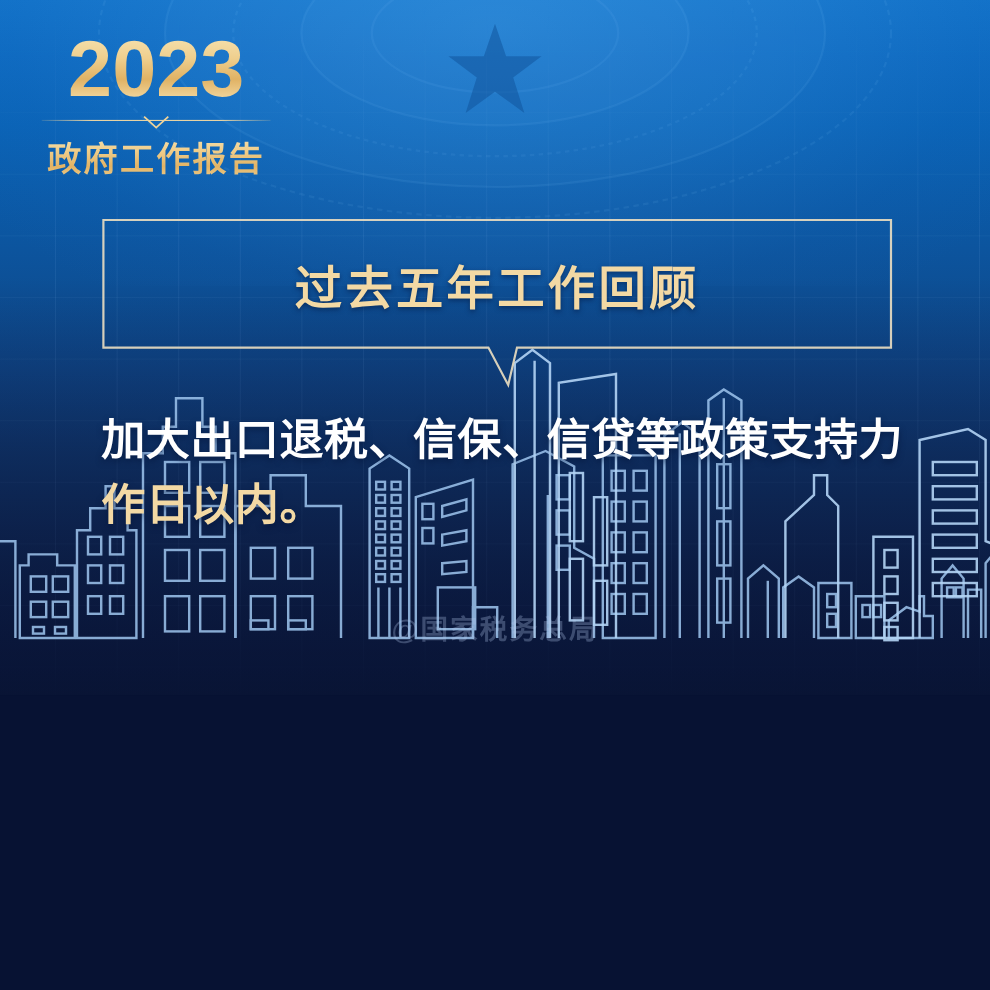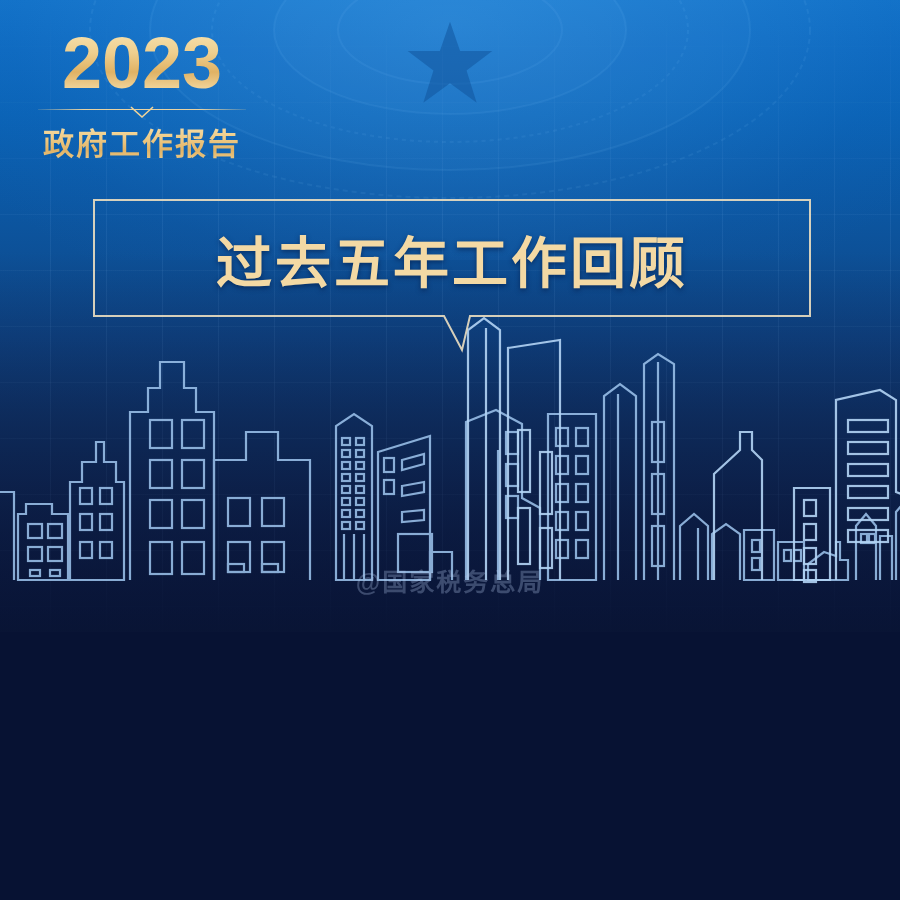--- a/index.html
+++ b/index.html
@@ -179,21 +179,21 @@
   }
   .banner-title {
     position: absolute;
     left: 0; top: 0;
     width: 720px;
     height: 120px;
     display: flex;
     align-items: center;
     justify-content: center;
     font-family: "Liberation Sans", "DejaVu Sans", sans-serif;
-    font-size: 56px;
+    font-size: 43px;
     font-weight: 700;
     letter-spacing: 3px;
     color: #f3d9a4;
     text-shadow: 0 2px 5px rgba(0,20,60,0.55);
     white-space: nowrap;
   }
 
   
   .body-text {
     position: absolute;
@@ -208,21 +208,21 @@
     letter-spacing: 0.5px;
     text-shadow: 0 2px 6px rgba(3,18,52,0.55);
   }
   .body-text .hl { color: #f3d9a4; }
 
   
   .watermark {
     position: absolute;
     left: 0;
     right: 0;
-    bottom: 34px;
+    bottom: 44px;
     text-align: center;
     font-family: "Liberation Sans", "DejaVu Sans", sans-serif;
     font-size: 25px;
     font-weight: 700;
     letter-spacing: 2px;
     color: rgba(180,200,235,0.30);
   }
 </style>
 </head>
 <body>
@@ -412,17 +412,23 @@
   <div class="banner-wrap">
     <div class="banner-frame">
       <svg viewBox="0 0 720 165" preserveAspectRatio="none" aria-hidden="true">
         <path d="M2 2 L718 2 L718 118 L378 118 L370 152 L352 118 L2 118 Z" fill="none" stroke="#e8dcc0" stroke-width="2" opacity="0.92" stroke-linejoin="miter" vector-effect="non-scaling-stroke"></path>
       </svg>
     </div>
     <div class="banner-title">过去五年工作回顾</div>
   </div>
 
   <div class="body-text">
+    <div>
+      <span>加大出口退税、信保、信贷等政策支持力</span>
+    </div>
+    <div>
+      <span class="hl">作日以内。</span>
+    </div>
   </div>
 
   <div class="watermark">@国家税务总局</div>
 
 </div>
 
 </body></html>

